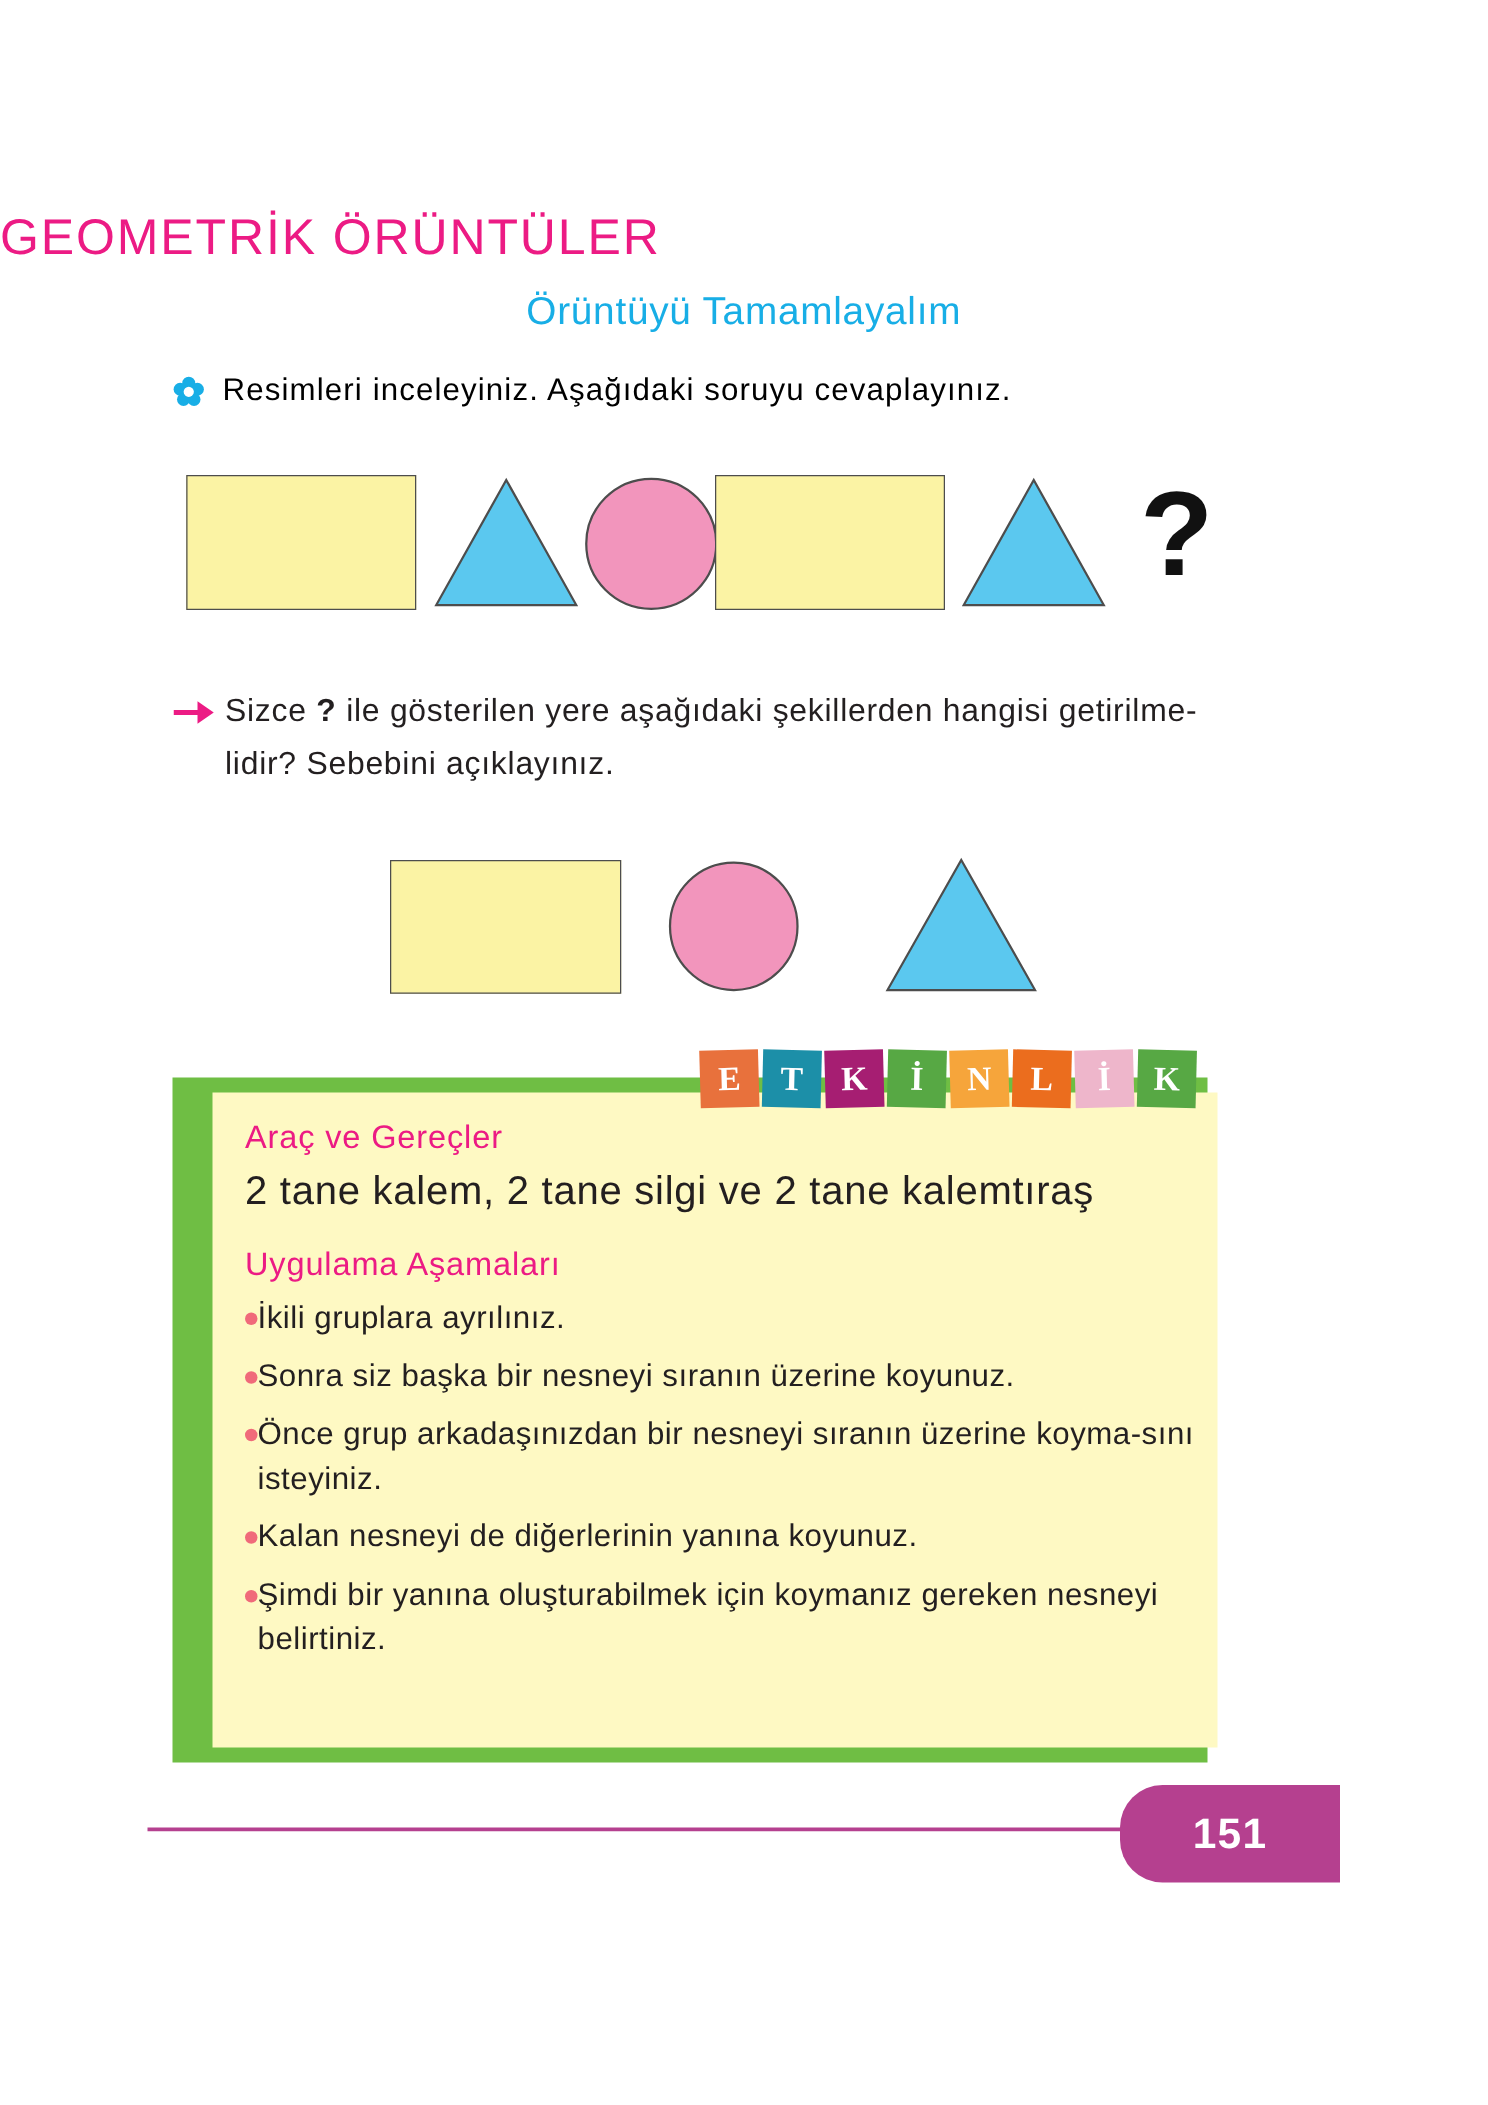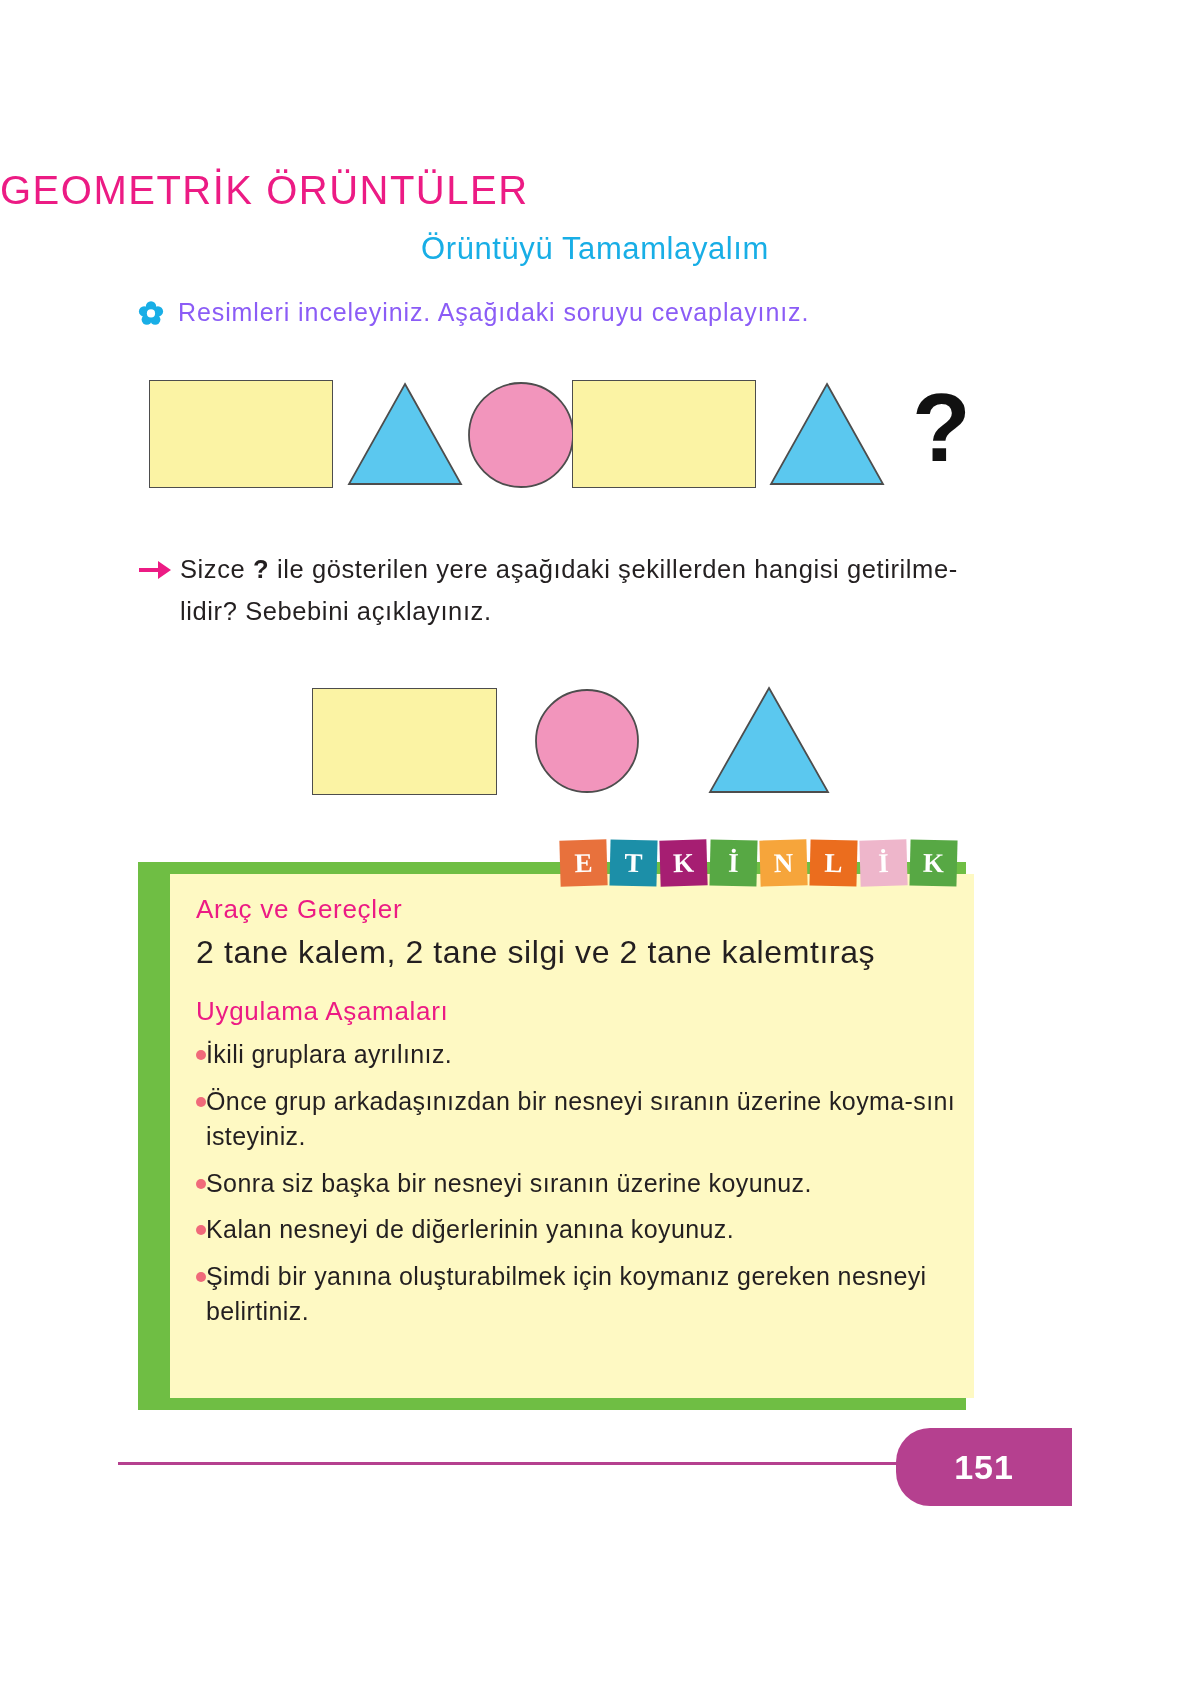--- a/index.html
+++ b/index.html
@@ -29,21 +29,21 @@
   }
 
   
   .instr1{
     position:absolute;left:138px;top:296px;width:900px;
     display:flex;align-items:flex-start;gap:14px;
   }
   .flower{width:26px;height:26px;flex:0 0 26px;margin-top:4px;}
   .instr1 .txt{
     font-family:"Liberation Sans", sans-serif;
-    font-size:25px;letter-spacing:0.9px;color:#8b5cf6;
+    font-size:25px;letter-spacing:0.9px;color:#000000;
     line-height:1.3;
   }
 
   
   .pattern{
     position:absolute;left:140px;top:372px;width:860px;height:122px;
   }
   .shape{position:absolute;}
   .rect-shape{
     background:#FBF3A4;border:1.6px solid #4D4D4D;
@@ -259,25 +259,25 @@
 
       <p class="act-h second">Uygulama Aşamaları</p>
 
       <ul class="act-list">
         <li class="act-li">
           <span class="act-dot"></span>
           <span class="t">İkili gruplara ayrılınız.</span>
         </li>
         <li class="act-li">
           <span class="act-dot"></span>
+          <span class="t">Sonra siz başka bir nesneyi sıranın üzerine koyunuz.</span>
+        </li>
+        <li class="act-li">
+          <span class="act-dot"></span>
           <span class="t">Önce grup arkadaşınızdan bir nesneyi sıranın üzerine koyma-sını isteyiniz.</span>
-        </li>
-        <li class="act-li">
-          <span class="act-dot"></span>
-          <span class="t">Sonra siz başka bir nesneyi sıranın üzerine koyunuz.</span>
         </li>
         <li class="act-li">
           <span class="act-dot"></span>
           <span class="t">Kalan nesneyi de diğerlerinin yanına koyunuz.</span>
         </li>
         <li class="act-li">
           <span class="act-dot"></span>
           <span class="t">Şimdi bir yanına oluşturabilmek için koymanız gereken nesneyi belirtiniz.</span>
         </li>
       </ul>

